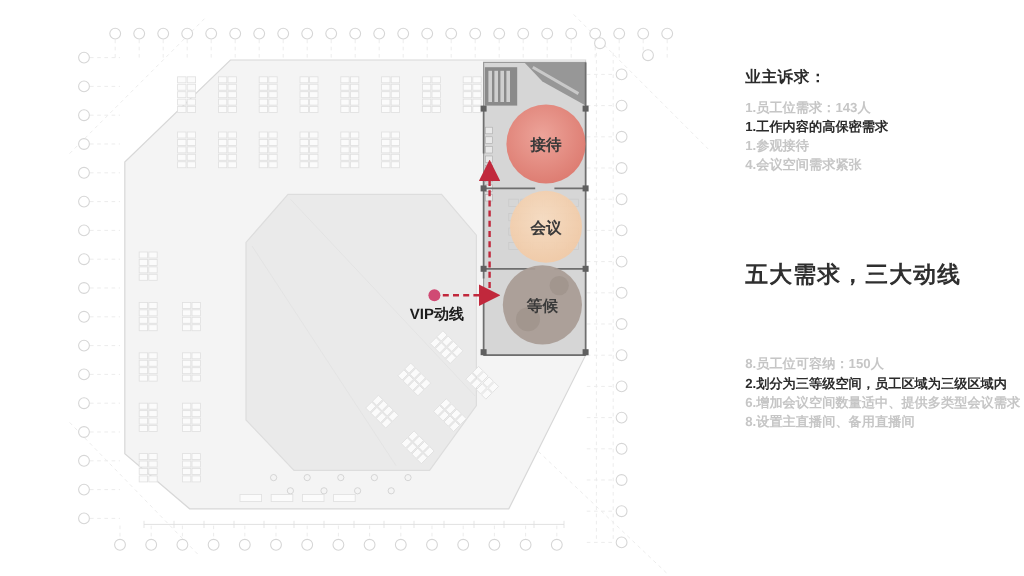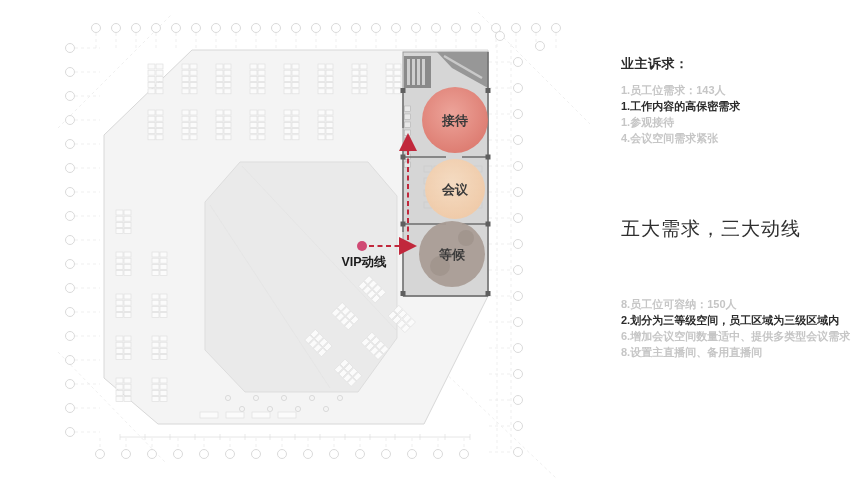--- a/index.html
+++ b/index.html
@@ -14,21 +14,21 @@
   .zone-label{font-size:13px;font-weight:bold;fill:#3a3a3a;text-anchor:middle;}
   .vip-label{font-size:12.5px;font-weight:bold;fill:#1c1c1c;text-anchor:middle;}
   .arrow{fill:none;stroke-width:2;stroke-dasharray:5 3.5;}
   
   .panel{position:absolute;left:621px;top:0;width:256px;height:361px;}
   .block{position:absolute;left:0;width:256px;}
   .block h3{margin:0 0 9px 0;font-size:13px;font-weight:bold;color:#2b2b2b;letter-spacing:0.5px;}
   .block ul{margin:0;padding:0;list-style:none;}
   .block li{font-size:11px;line-height:16px;color:#c6c6c6;white-space:nowrap;font-weight:bold;}
   .block li.em{color:#2b2b2b;font-weight:bold;}
-  .headline{position:absolute;left:0;top:216px;margin:0;font-size:19px;font-weight:normal;
+  .headline{position:absolute;left:0;top:216px;margin:0;font-size:19px;font-weight:bold;
             color:#2f2f2f;letter-spacing:1px;white-space:nowrap;}
   #owner-block{top:55px;}
   #strategy-block{top:296px;}
 </style>
 </head>
 <body>
 
 <div class="stage">
 
   <svg width="598" height="480" viewBox="0 0 598 480">

